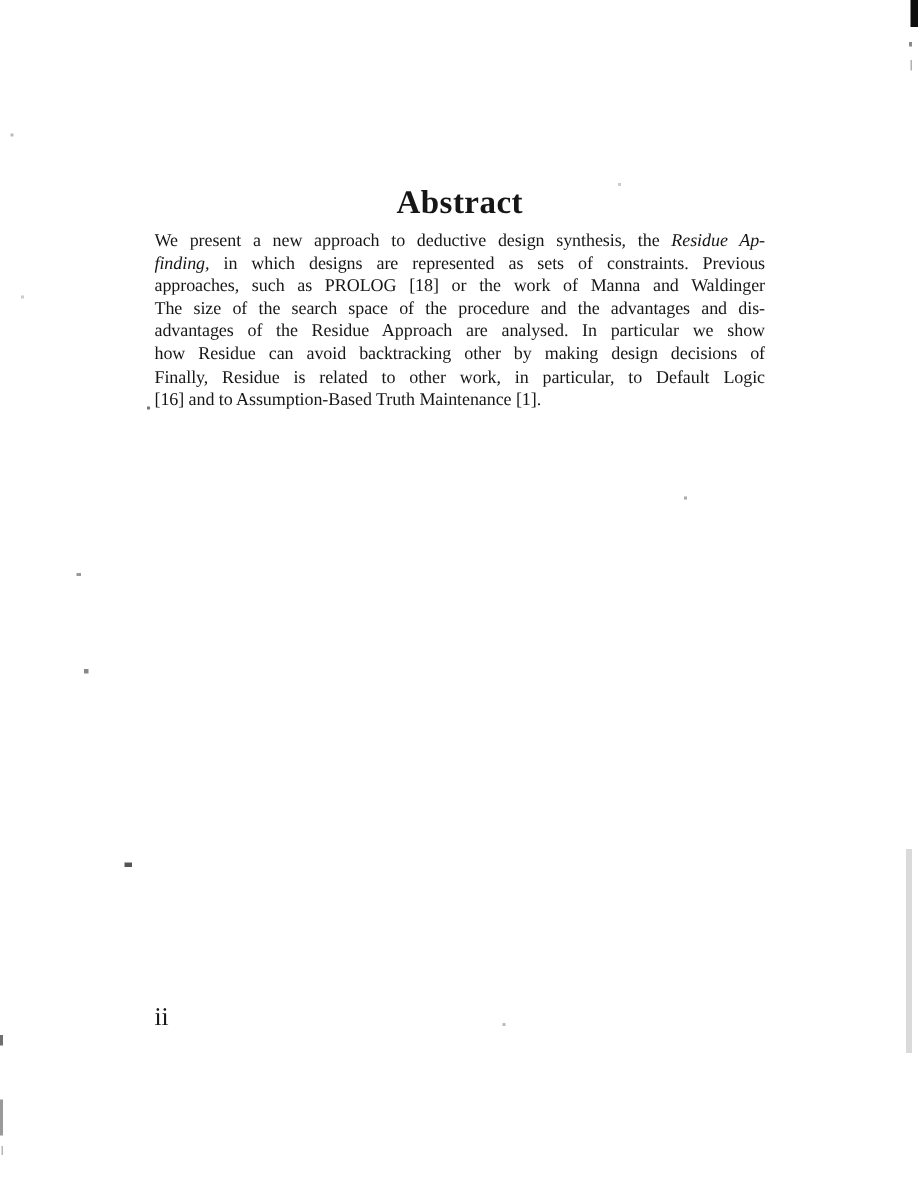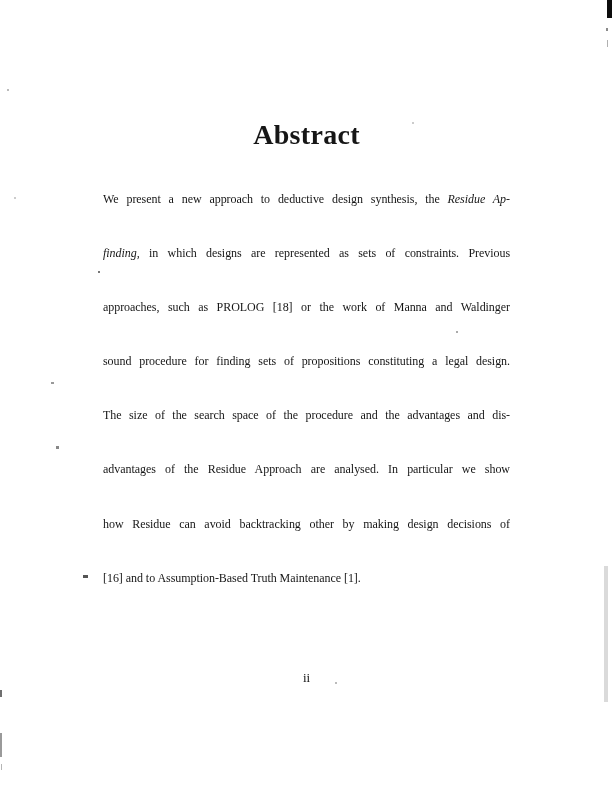--- a/index.html
+++ b/index.html
@@ -15,76 +15,75 @@
     overflow: hidden;
     font-family: "Liberation Serif", "DejaVu Serif", serif;
     color: #161616;
   }
   .title {
     position: absolute;
     left: 103px;
     top: 124px;
     width: 407px;
     text-align: center;
-    font-size: 28px;
+    font-size: 22px;
     font-weight: bold;
     line-height: 22px;
     letter-spacing: 0.3px;
   }
   .abstract-body {
     position: absolute;
     left: 103px;
     top: 153px;
     width: 407px;
     font-size: 12px;
     line-height: 15.1px;
     letter-spacing: -0.05px;
   }
   .line {
     text-align: justify;
     text-align-last: justify;
     height: 15.1px;
     overflow: hidden;
     white-space: normal;
-    margin-top: 39px;
   }
   .line.last {
     text-align-last: left;
   }
   .it {
     font-style: italic;
   }
   .page-number {
     position: absolute;
     left: 103px;
     top: 670px;
     width: 407px;
-    text-align: center;
-    font-size: 13px;
+    text-align: left;
+    font-size: 17px;
     line-height: 15px;
   }
   .artifact {
     position: absolute;
   }
 </style>
 </head>
 <body>
 
 <div class="page">
 
   <div class="title">Abstract</div>
 
   <div class="abstract-body">
       <div class="line"><span>We present a new approach to deductive design synthesis, the </span><span class="it">Residue Ap-</span></div>
       <div class="line"><span class="it">finding,</span><span> in which designs are represented as sets of constraints. Previous</span></div>
       <div class="line"><span>approaches, such as PROLOG [18] or the work of Manna and Waldinger</span></div>
-      <div class="line"><span>sound procedure for finding sets of propositions constituting a legal design.</span></div>
       <div class="line"><span>The size of the search space of the procedure and the advantages and dis-</span></div>
       <div class="line"><span>advantages of the Residue Approach are analysed. In particular we show</span></div>
       <div class="line"><span>how Residue can avoid backtracking other by making design decisions of</span></div>
+      <div class="line"><span>Finally, Residue is related to other work, in particular, to Default Logic</span></div>
       <div class="line last"><span>[16] and to Assumption-Based Truth Maintenance [1].</span></div>
     </div>
 
   <div class="page-number">ii</div>
 
   <div class="artifact" style="left:607px; top:0; width:5px; height:18px; background:#0d0d0d;"></div>
   <div class="artifact" style="left:606px; top:28px; width:2px; height:3px; background:#8a8a8a;"></div>
   <div class="artifact" style="left:607px; top:40px; width:1px; height:7px; background:#b0b0b0;"></div>
   <div class="artifact" style="left:604px; top:566px; width:4px; height:136px; background:#b5b5b5; opacity:0.5;"></div>
   <div class="artifact" style="left:0; top:690px; width:2px; height:7px; background:#6f6f6f;"></div>

